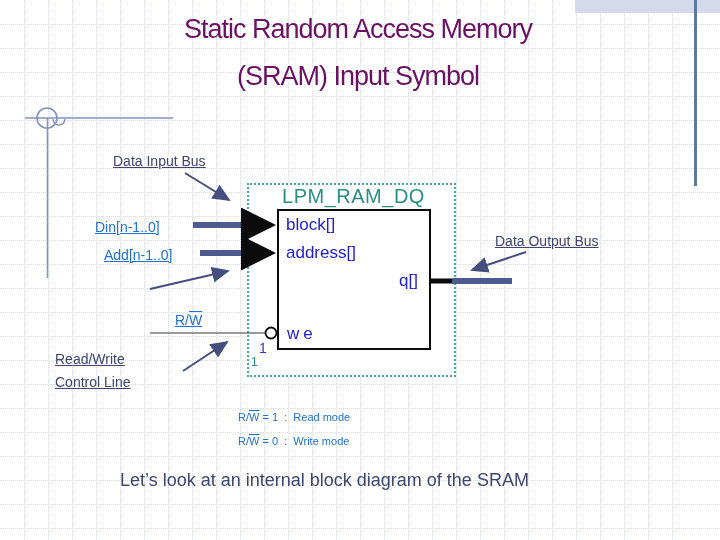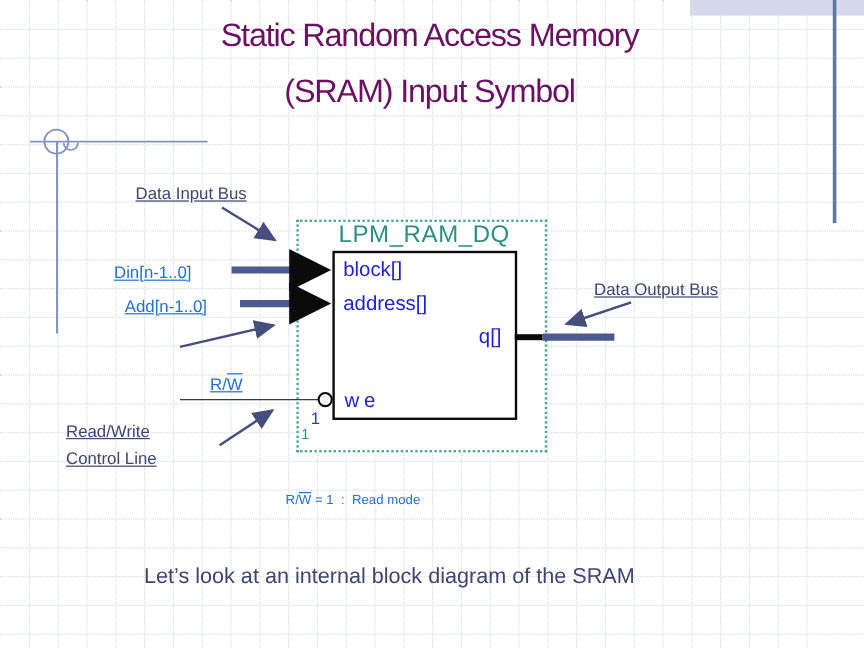--- a/index.html
+++ b/index.html
@@ -158,16 +158,17 @@
 
   <div class="lbl" style="left:113px;top:150px;">Data Input Bus</div>
   <div class="lbl blue" style="left:95px;top:216px;">Din[n-1..0]</div>
   <div class="lbl blue" style="left:104px;top:244px;">Add[n-1..0]</div>
   <div class="lbl blue" style="left:175px;top:309px;"><span>R/</span><span class="ovl">W</span></div>
   <div class="lbl" style="left:495px;top:230px;">Data Output Bus</div>
   <div class="lbl" style="left:55px;top:348px;line-height:23px;"><span>Read/Write</span><br><span>Control Line</span></div>
 
   <div class="modes">
     <div><span>R/</span><span class="ovl">W</span><span class="rest"> = 1  :  Read mode</span></div>
+    <div><span>R/</span><span class="ovl">W</span><span class="rest"> = 0  :  Write mode</span></div>
   </div>
 
   <div class="footer">Let’s look at an internal block diagram of the SRAM</div>
 </div>
 
 </body></html>

